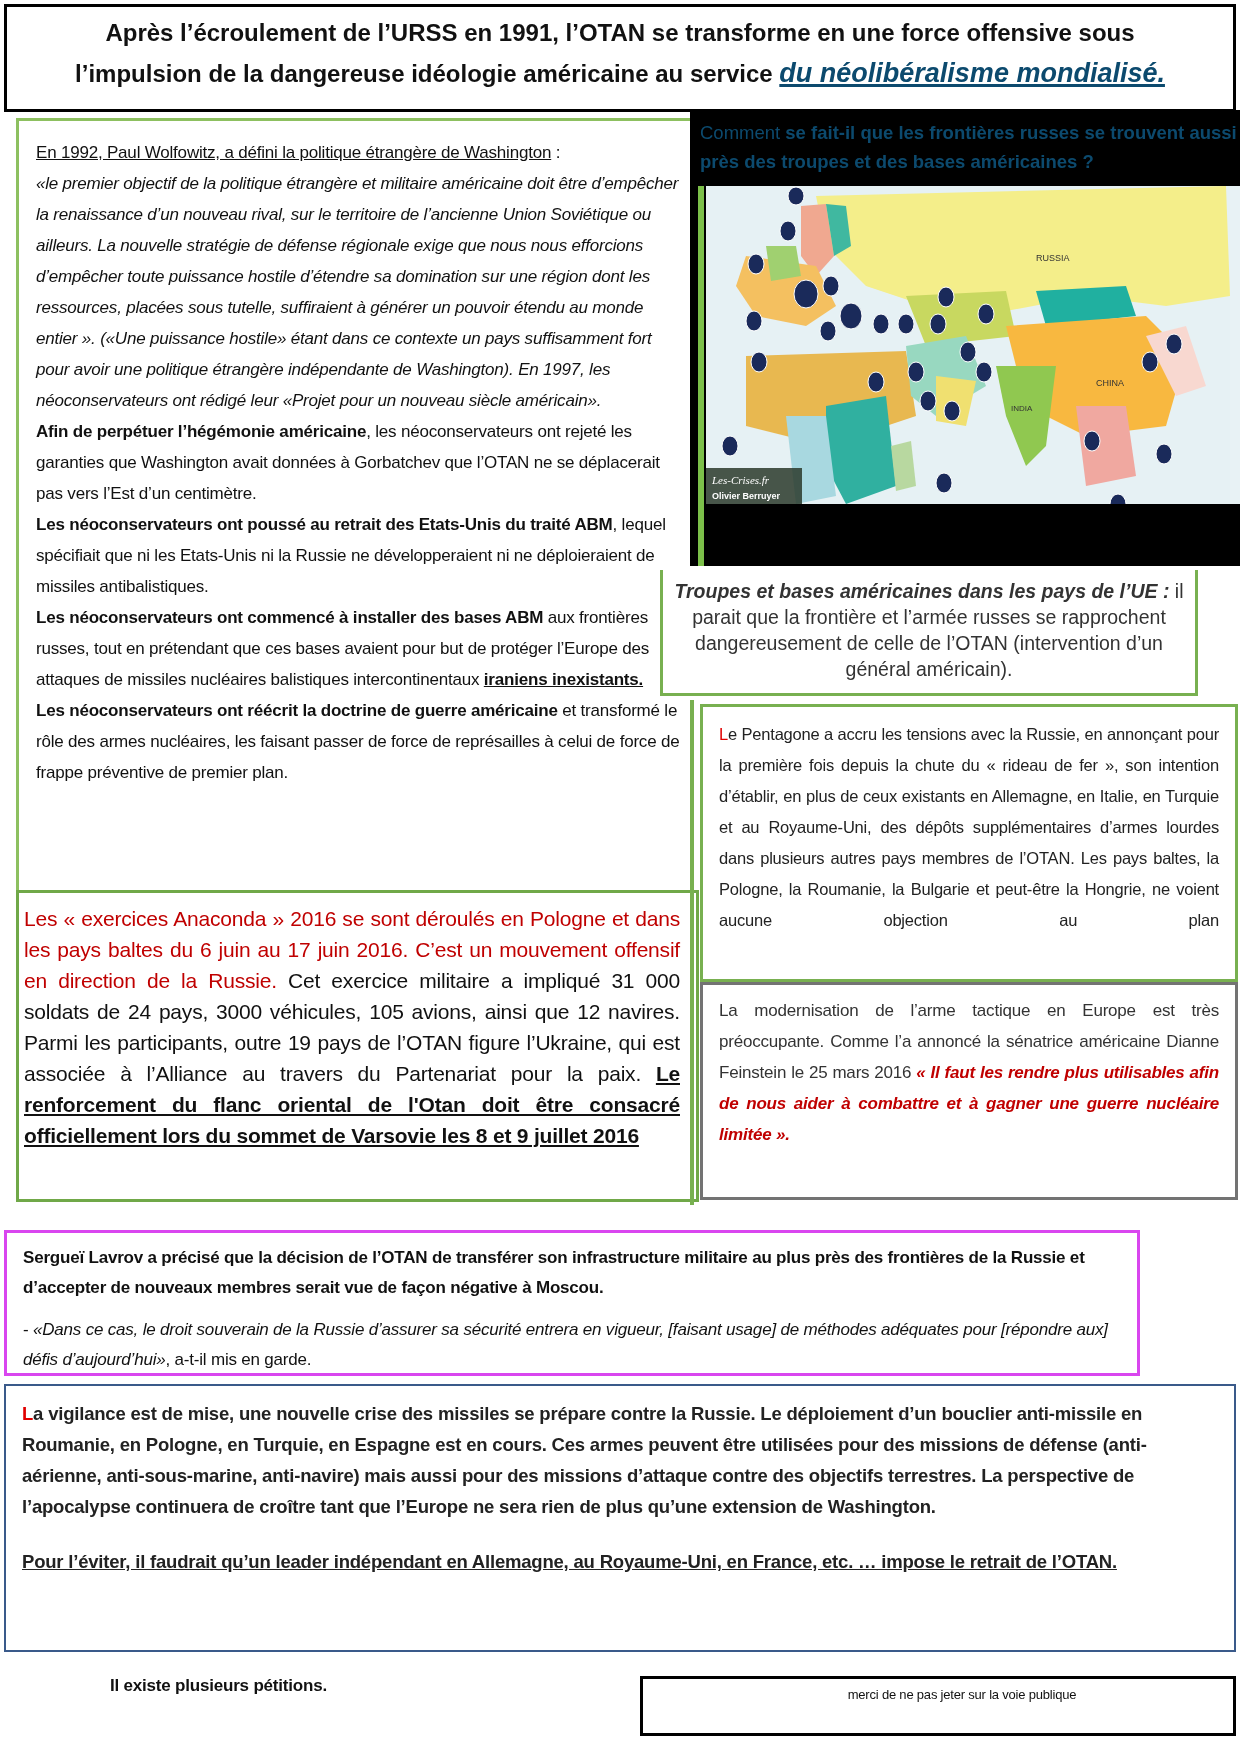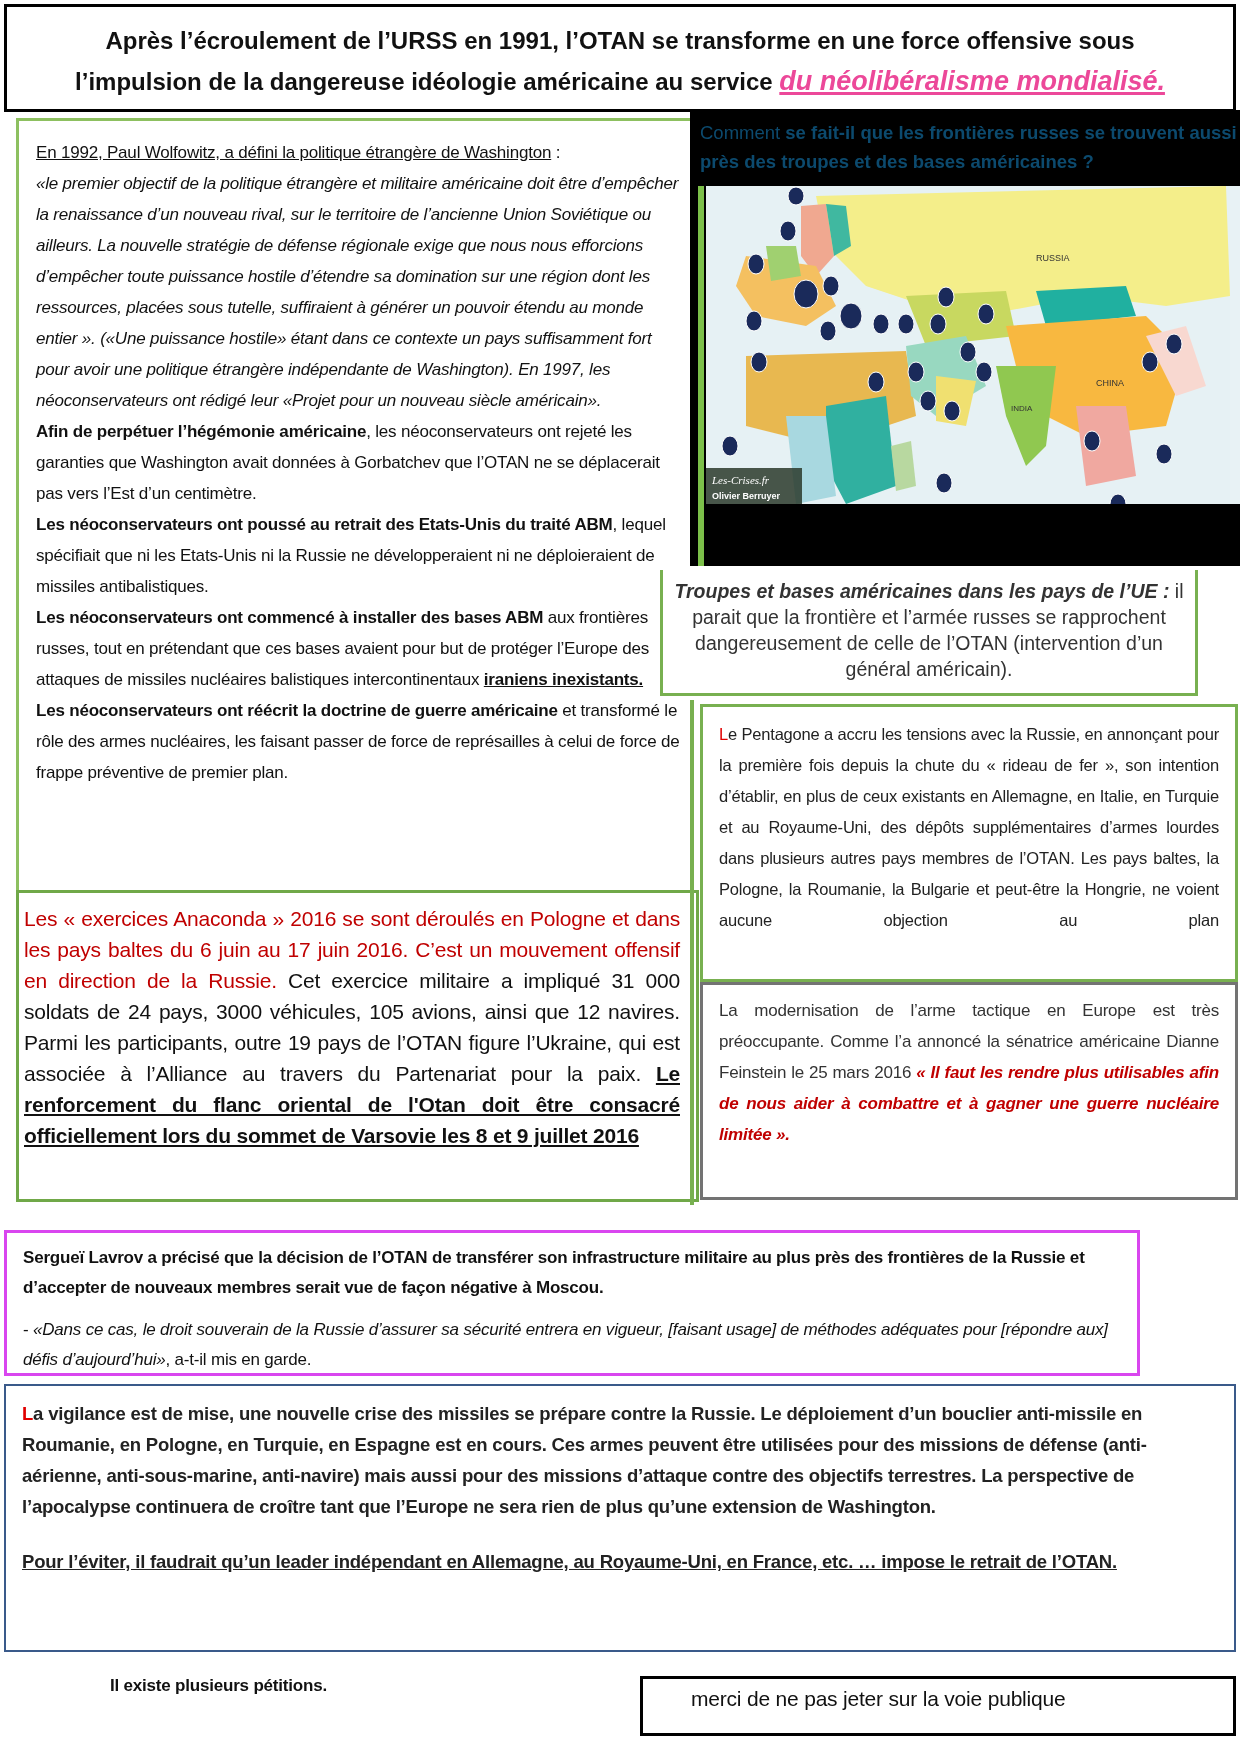--- a/index.html
+++ b/index.html
@@ -7,23 +7,23 @@
     width: 1240px; height: 1754px; background: #ffffff;
     font-family: "Liberation Sans", sans-serif; color: #111; position: relative; overflow: hidden;
   }
   .abs { position: absolute; }
   .narrow { font-family: "Liberation Sans", sans-serif; letter-spacing: -0.2px; }
 
   
   .header-box {
     left: 4px; top: 4px; width: 1232px; height: 108px;
     border: 3px solid #000; text-align: center;
-    padding-top: 14px; font-weight: bold; font-size: 24px; line-height: 40px;
-  }
-  .red-emph { color: #ec4899; font-style: italic; text-decoration: underline; text-decoration-thickness: 3px; font-size: 27px; }
+    padding-top: 6px; font-weight: bold; font-size: 24px; line-height: 40px;
+  }
+  .red-emph { color: #0c4a6e; font-style: italic; text-decoration: underline; text-decoration-thickness: 3px; font-size: 27px; }
 
   
   .left-main {
     left: 16px; top: 118px; width: 684px; height: 774px;
     border: 3px solid #8dc060; border-right: none; border-bottom: none;
     padding: 16px 14px 0 17px; font-size: 17px; line-height: 31px;
   }
   .left-main p { margin: 0; }
   .u { text-decoration: underline; }
   .b { font-weight: bold; }
@@ -70,21 +70,21 @@
     left: 4px; top: 1230px; width: 1136px; height: 146px;
     border: 3px solid #d946ef; padding: 10px 16px; font-size: 17px; line-height: 30px;
   }
   .vigilance-box {
     left: 4px; top: 1384px; width: 1232px; height: 268px;
     border: 2px solid #3a5a8a; padding: 12px 16px; font-size: 18.5px; line-height: 31px; font-weight: bold; color: #222;
   }
   .petitions { left: 110px; top: 1676px; font-size: 17px; font-weight: bold; }
   .merci-box {
     left: 640px; top: 1676px; width: 596px; height: 60px;
-    border: 3px solid #000; padding: 8px 0 0 48px; font-size: 21px;
+    border: 3px solid #000; padding: 8px 0 0 48px; font-size: 13px; text-align: center;
   }
 </style>
 </head>
 <body>
 
 <div class="abs header-box">
   <div>Après l’écroulement de l’URSS en 1991, l’OTAN se transforme en une force offensive sous</div>
   <div>
     <span>l’impulsion de la dangereuse idéologie américaine au service </span><span class="red-emph">du néolibéralisme mondialisé.</span>
   </div>

